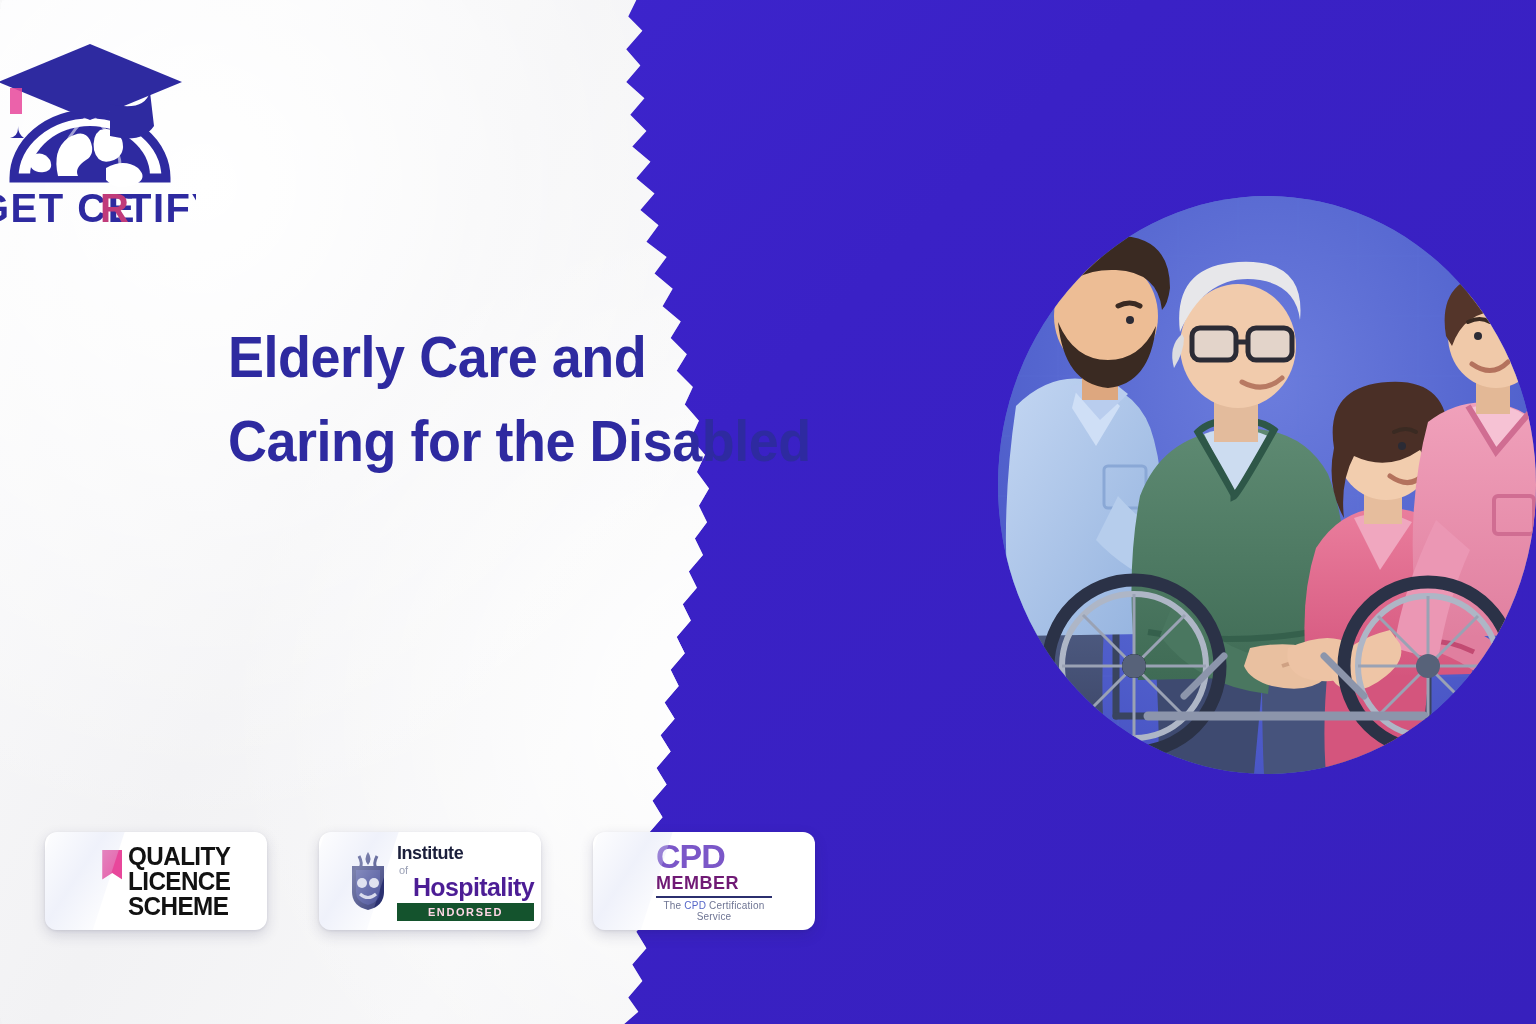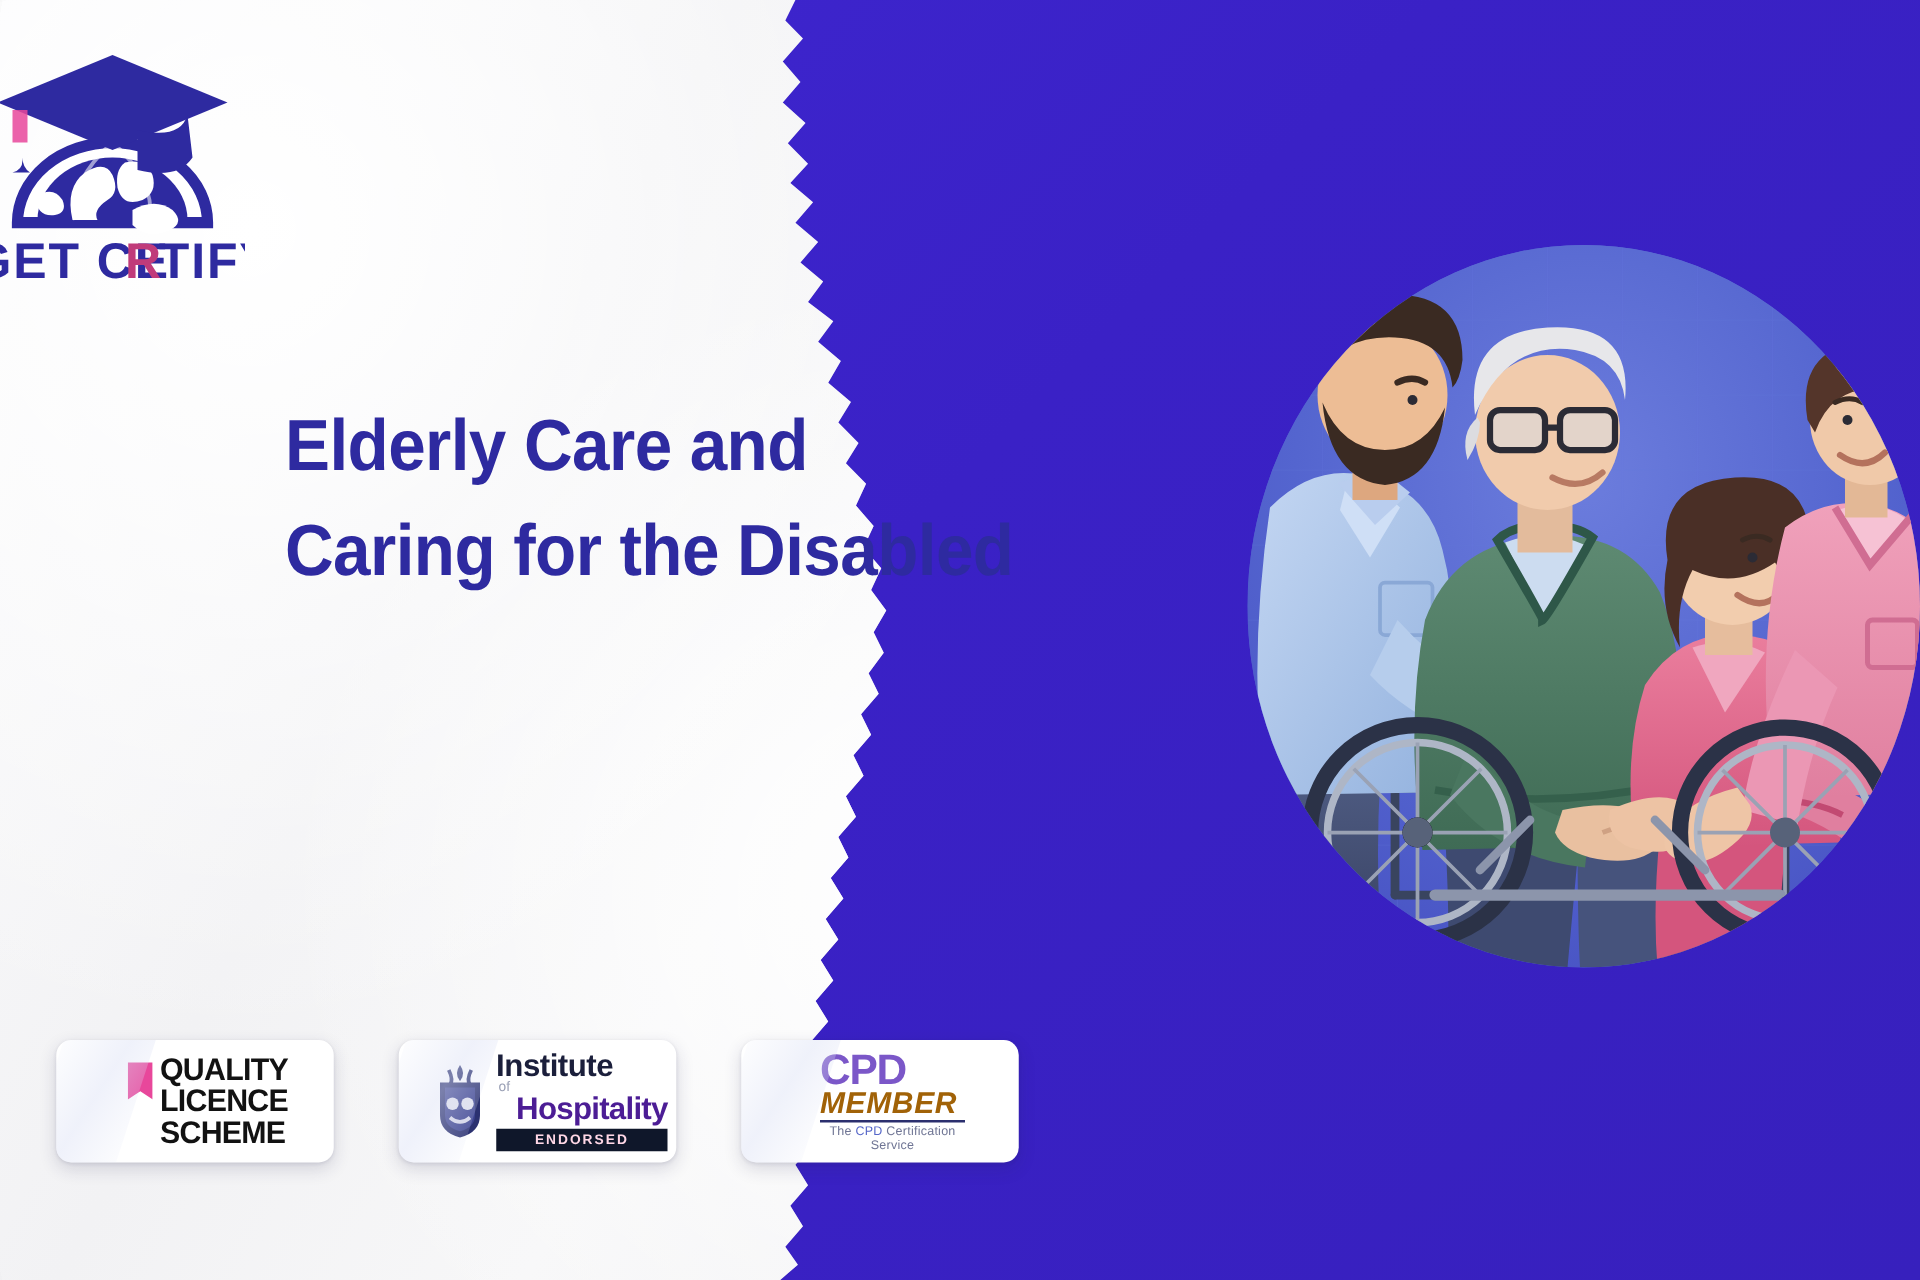--- a/index.html
+++ b/index.html
@@ -86,31 +86,31 @@
   .qls-inner{ display:flex; align-items:flex-start; gap:6px; padding-left:4px; }
   .qls-ribbon{ width:20px; height:30px; background:#E8479B; margin-top:6px;
                clip-path:polygon(0 0,100% 0,100% 100%,50% 78%,0 100%); }
   .qls-text{ color:#121212; font-weight:700; font-size:25px; line-height:25px;
              letter-spacing:-.6px; transform:scaleX(.97); transform-origin:left top; }
 
   
   .ioh-inner{ display:flex; align-items:center; gap:7px; }
   .ioh-crest{ width:44px; height:62px; flex:0 0 auto; }
   .ioh-right{ display:flex; flex-direction:column; align-items:flex-start; }
-  .ioh-l1{ color:#1b1f3b; font-weight:700; font-size:25px; line-height:22px; letter-spacing:-.4px; }
+  .ioh-l1{ color:#1b1f3b; font-weight:700; font-size:18px; line-height:22px; letter-spacing:-.4px; }
   .ioh-of{ color:#9aa0b5; font-size:11px; line-height:11px; margin:1px 12px 0 2px; }
   .ioh-l2{ color:#4c1d95; font-weight:700; font-size:25px; line-height:26px; letter-spacing:-.6px; margin-top:-2px;margin-left:16px; }
-  .ioh-endorsed{ margin-top:3px; background:#0f172a; color:#ffd7e6; font-size:11px;
+  .ioh-endorsed{ margin-top:3px; background:#14532d; color:#ffd7e6; font-size:11px;
                  font-weight:700; letter-spacing:1.6px; padding:3px 26px; width:100%;
                  text-align:center; }
 
   
   .cpd-inner{ display:flex; flex-direction:column; }
   .cpd-l1{ color:#7B57C8; font-weight:700; font-size:34px; line-height:32px; letter-spacing:-1px; }
-  .cpd-l2{ color:#a16207; font-weight:700; font-size:24px; line-height:22px; letter-spacing:.5px;font-style:italic; }
+  .cpd-l2{ color:#701a75; font-weight:700; font-size:18px; line-height:22px; letter-spacing:.5px; }
   .cpd-rule{ width:116px; height:2px; background:#2b2f6e; margin:2px 0 2px; }
   .cpd-sub{ color:#6f7594; font-size:10px; line-height:11px; text-align:center;
             letter-spacing:.2px; filter:blur(.35px); }
   .cpd-sub em{ color:#5566c8; font-style:normal; }
 
   
   #illus{
     position:absolute; left:998px; top:196px; width:538px; height:578px;
     border-radius:50%; overflow:hidden;
     background:radial-gradient(ellipse at 50% 35%, #6273d8 0%, #5566cf 48%, #4a55c4 100%);

